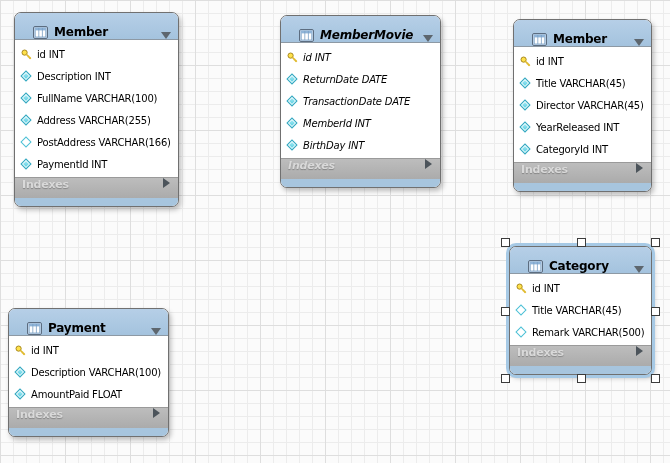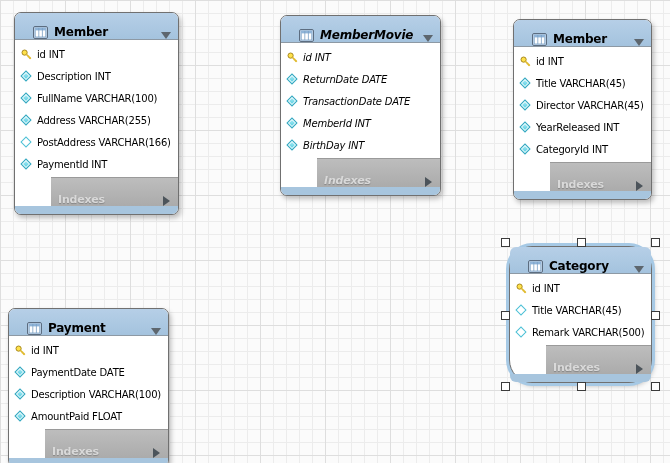--- a/index.html
+++ b/index.html
@@ -54,25 +54,24 @@
   .col-label{white-space:nowrap;}
   .icon-cell{width:12px;flex:0 0 auto;display:inline-flex;align-items:center;justify-content:center;}
   .diamond{
     width:6px;height:6px;transform:rotate(45deg);
     background:linear-gradient(135deg,#b7eef7 0%,#48cadf 100%);
     border:1px solid #2ea6bf;
     box-shadow:inset 0 0 0 1px rgba(255,255,255,0.85);
   }
   .diamond.hollow{background:#fff;border-color:#4cc0d6;box-shadow:none;}
   .table-footer{
-    height:20px;display:flex;align-items:flex-end;
-    padding:8px 8px 0 7px;
+    height:20px;display:flex;align-items:flex-start;
+    padding:0 8px 0 7px;
     background:linear-gradient(180deg,#bdbdbd,#ababab);
     border-top:1px solid #9a9a9a;
-    margin-left:36px;
   }
   .footer-label{
     flex:1 1 auto;font-size:11px;font-weight:bold;color:#d9d9d9;
     text-shadow:0 1px 1px #858585;letter-spacing:-0.2px;
   }
   .expand-arrow{
     flex:0 0 auto;width:0;height:0;
     border-top:5px solid transparent;border-bottom:5px solid transparent;
     border-left:7px solid #4c545b;
   }
@@ -265,21 +264,21 @@
           </span>
           <span class="col-label">CategoryId INT</span>
         </div>
       </div>
     <div class="table-footer">
       <span class="footer-label">Indexes</span>
       <span class="expand-arrow"></span>
     </div>
     <div class="table-bottombar"></div>
   </div>
-    <div class="table-card selected" style="left: 509px; top: 246px; min-width: 138px; border-radius: 23px;">
+    <div class="table-card selected" style="left: 509px; top: 246px; min-width: 138px;">
     <div class="table-header">
       <span class="table-icon">
         <svg width="15" height="13" viewBox="0 0 15 13">
           <rect x="0.5" y="0.5" width="14" height="12" rx="1.5" fill="#c3d6ea" stroke="#5c6d80"></rect>
           <rect x="2.2" y="2" width="10.6" height="9" fill="#ffffff" stroke="#7aa0c4" stroke-width="0.8"></rect>
           <rect x="2.2" y="2" width="10.6" height="2.4" fill="#8fb4d8"></rect>
           <line x1="5.8" y1="2" x2="5.8" y2="11" stroke="#7aa0c4" stroke-width="0.8"></line>
           <line x1="9.4" y1="2" x2="9.4" y2="11" stroke="#7aa0c4" stroke-width="0.8"></line>
         </svg>
       </span>
@@ -344,26 +343,20 @@
     <circle cx="3.6" cy="3.6" r="2.6" fill="#ffe14a" stroke="#a8891f" stroke-width="1"></circle>
     <path d="M5.4 5.4 L9.8 9.8 M8.2 9.6 L9.6 8.2 M6.8 8.2 L8.2 6.8" stroke="#e0ba2e" stroke-width="1.5" fill="none"></path>
   </svg>
           </span>
           <span class="col-label">id INT</span>
         </div>
         <div class="col-row">
           <span class="icon-cell">
             <span class="diamond"></span>
           </span>
-          <span class="col-label">PaymentDate DATE</span>
-        </div>
-        <div class="col-row">
-          <span class="icon-cell">
-            <span class="diamond"></span>
-          </span>
           <span class="col-label">Description VARCHAR(100)</span>
         </div>
         <div class="col-row">
           <span class="icon-cell">
             <span class="diamond"></span>
           </span>
           <span class="col-label">AmountPaid FLOAT</span>
         </div>
       </div>
     <div class="table-footer">

